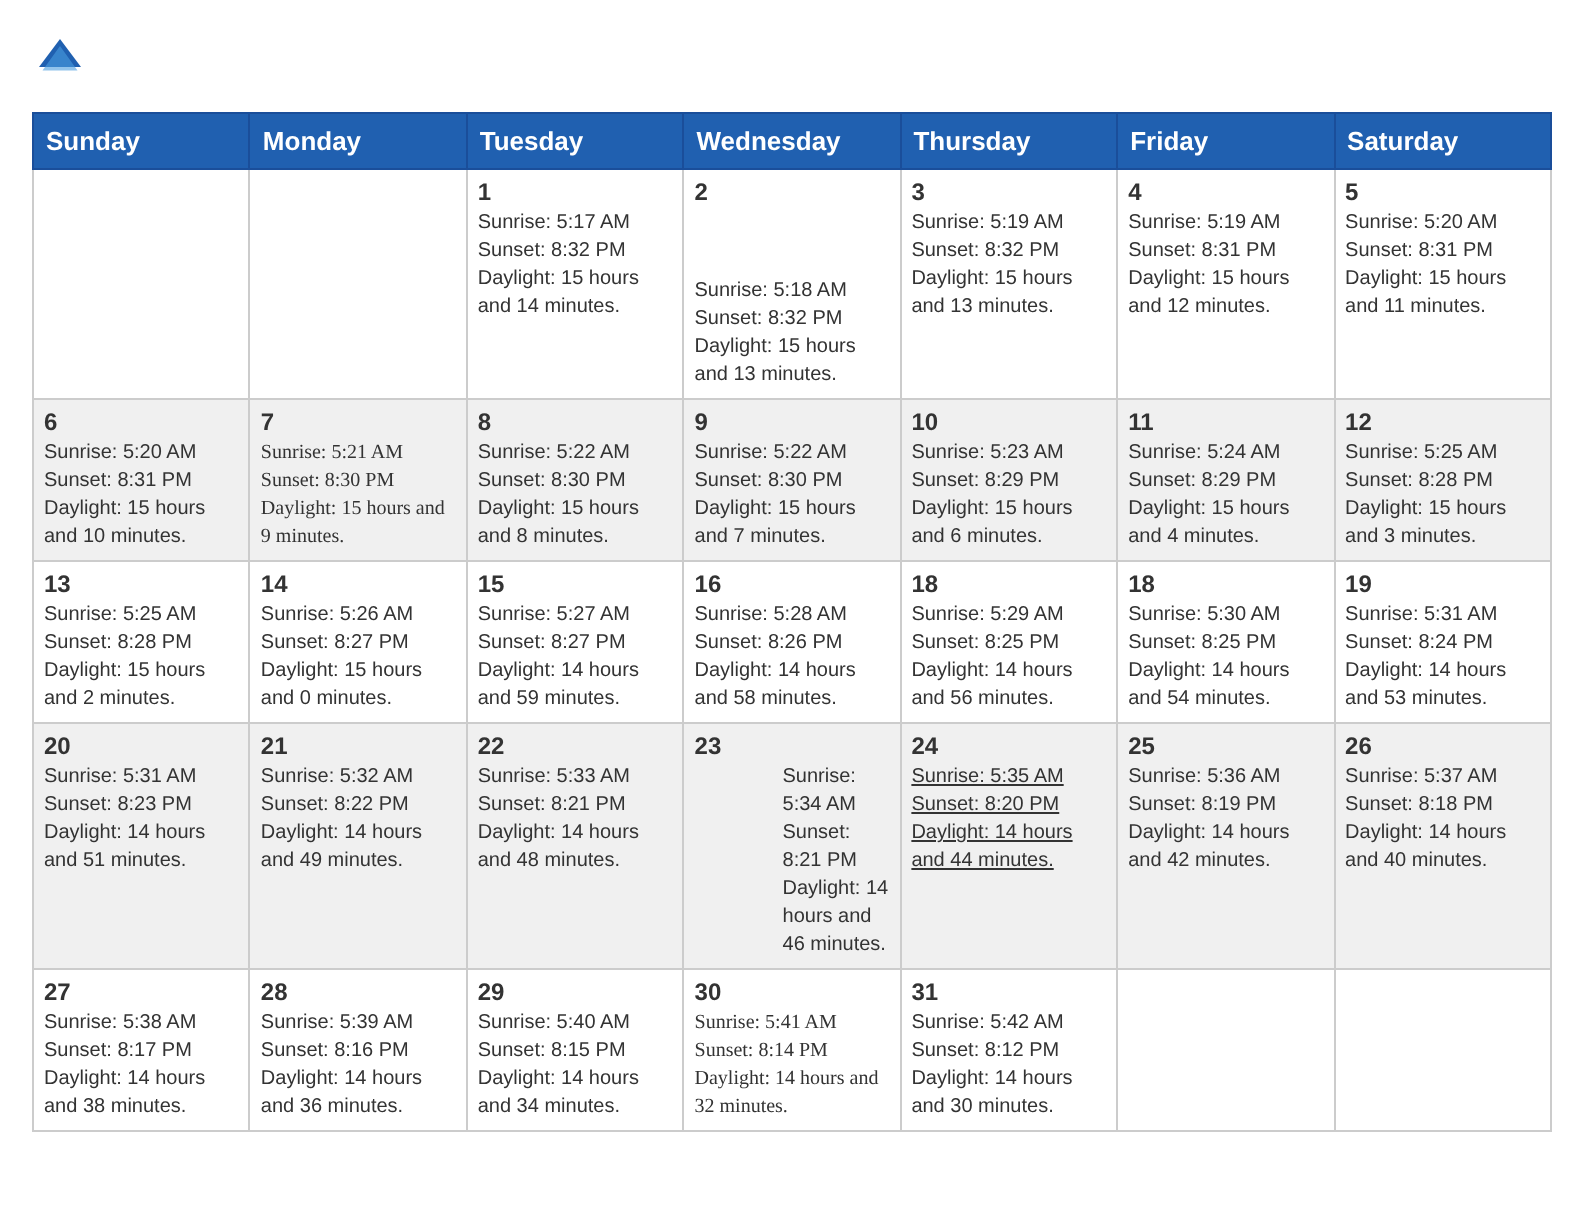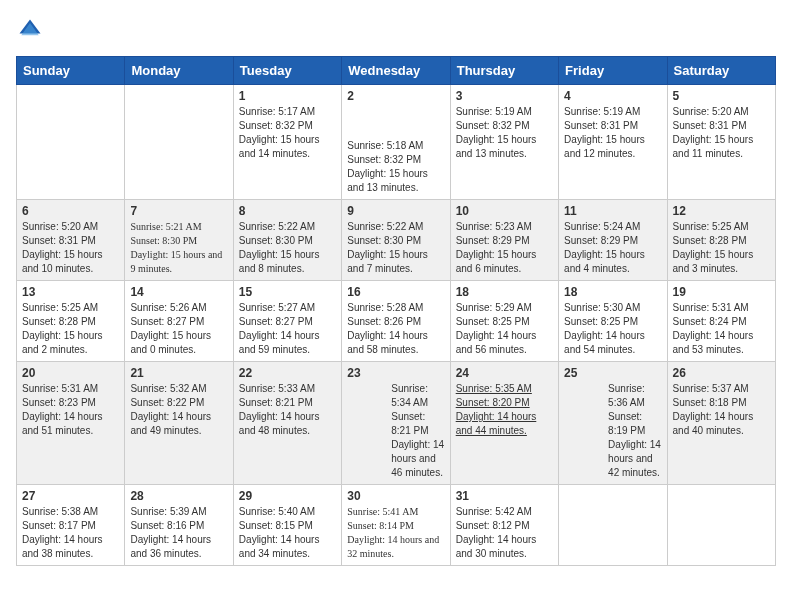--- a/index.html
+++ b/index.html
@@ -270,21 +270,21 @@
 Daylight: 14 hours and 46 minutes.</div>
         </td>
         <td>
           <span class="day-number">24</span>
           <div class="day-info" style="white-space: pre-line; text-decoration: underline;">Sunrise: 5:35 AM
 Sunset: 8:20 PM
 Daylight: 14 hours and 44 minutes.</div>
         </td>
         <td>
           <span class="day-number">25</span>
-          <div class="day-info" style="white-space: pre-line; margin-left: 44px;">Sunrise: 5:36 AM
+          <div class="day-info" style="white-space: pre-line;">Sunrise: 5:36 AM
 Sunset: 8:19 PM
 Daylight: 14 hours and 42 minutes.</div>
         </td>
         <td>
           <span class="day-number">26</span>
           <div class="day-info" style="white-space: pre-line;">Sunrise: 5:37 AM
 Sunset: 8:18 PM
 Daylight: 14 hours and 40 minutes.</div>
         </td>
       </tr>

